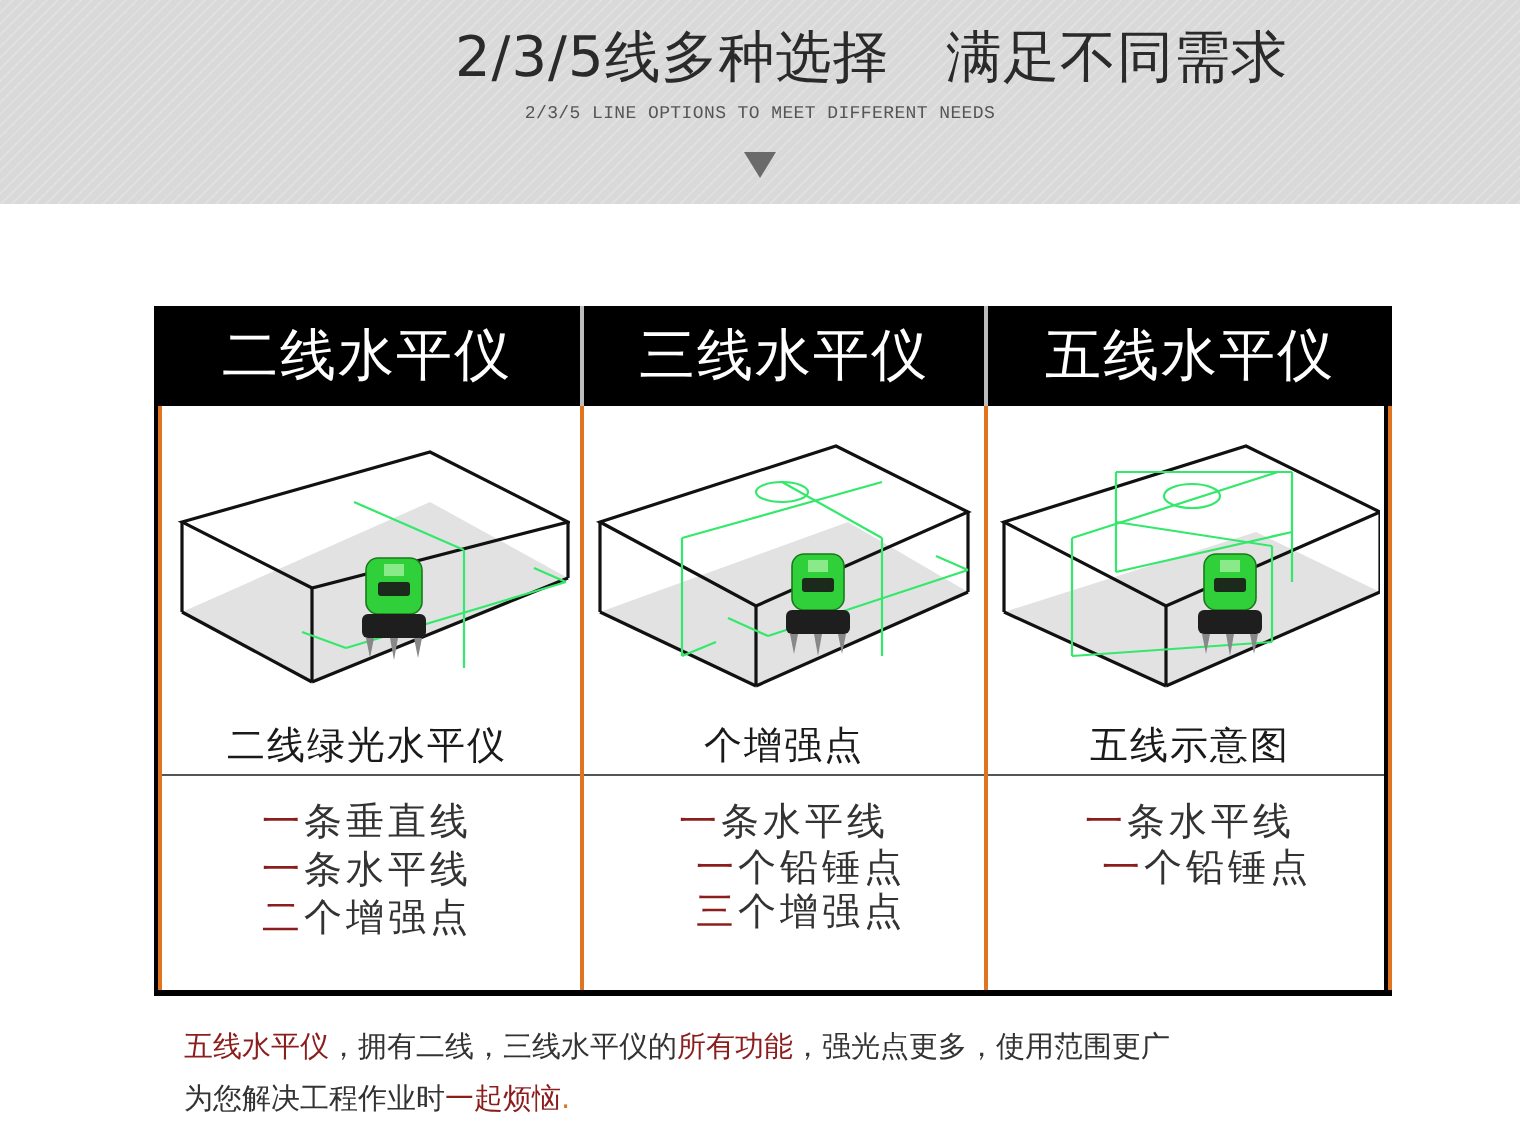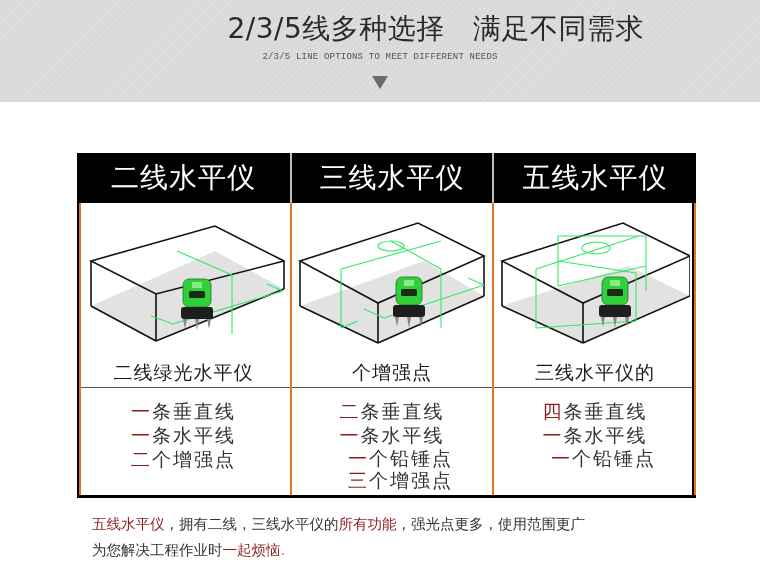--- a/index.html
+++ b/index.html
@@ -159,21 +159,20 @@
           <rect x="108" y="69" width="10" height="6" fill="#8aea8a"></rect>
           <rect x="97" y="94" width="32" height="12" rx="3" fill="#1e1e1e"></rect>
           <polygon points="99,106 103,106 101,116" fill="#888"></polygon>
           <polygon points="111,106 115,106 113,117" fill="#888"></polygon>
           <polygon points="123,106 127,106 125,116" fill="#888"></polygon>
         </g>
       </svg>
       <div class="caption">个增强点</div>
       <div class="divider"></div>
       <div class="features">
-        <div class="feat"><span class="num">二</span><span>条垂直线</span></div>
         <div class="feat"><span class="num">一</span><span>条水平线</span></div>
         <div class="feat tight"><span class="num">一</span><span>个铅锤点</span></div>
         <div class="feat tight"><span class="num">三</span><span>个增强点</span></div>
       </div>
     </div>
   </div>
 
   <div class="col" style="left:417px;width:202px;">
     <div class="col-head">五线水平仪</div>
     <div class="col-body">
@@ -200,24 +199,23 @@
         <g>
           <rect x="104" y="66" width="26" height="28" rx="6" fill="#2fd03a" stroke="#1a7a1a" stroke-width="0.8"></rect>
           <rect x="109" y="78" width="16" height="7" rx="1.5" fill="#1c2a1c"></rect>
           <rect x="112" y="69" width="10" height="6" fill="#8aea8a"></rect>
           <rect x="101" y="94" width="32" height="12" rx="3" fill="#1e1e1e"></rect>
           <polygon points="103,106 107,106 105,116" fill="#888"></polygon>
           <polygon points="115,106 119,106 117,117" fill="#888"></polygon>
           <polygon points="127,106 131,106 129,116" fill="#888"></polygon>
         </g>
       </svg>
-      <div class="caption">三线水平仪的</div>
+      <div class="caption">五线示意图</div>
       <div class="divider"></div>
       <div class="features">
-        <div class="feat"><span class="num">四</span><span>条垂直线</span></div>
         <div class="feat"><span class="num">一</span><span>条水平线</span></div>
         <div class="feat tight"><span class="num">一</span><span>个铅锤点</span></div>
       </div>
     </div>
   </div>
 
   <div class="col-sep-head" style="left:213px;"></div>
   <div class="col-sep-body" style="left:213px;"></div>
   <div class="col-sep-head" style="left:415px;"></div>
   <div class="col-sep-body" style="left:415px;"></div>

